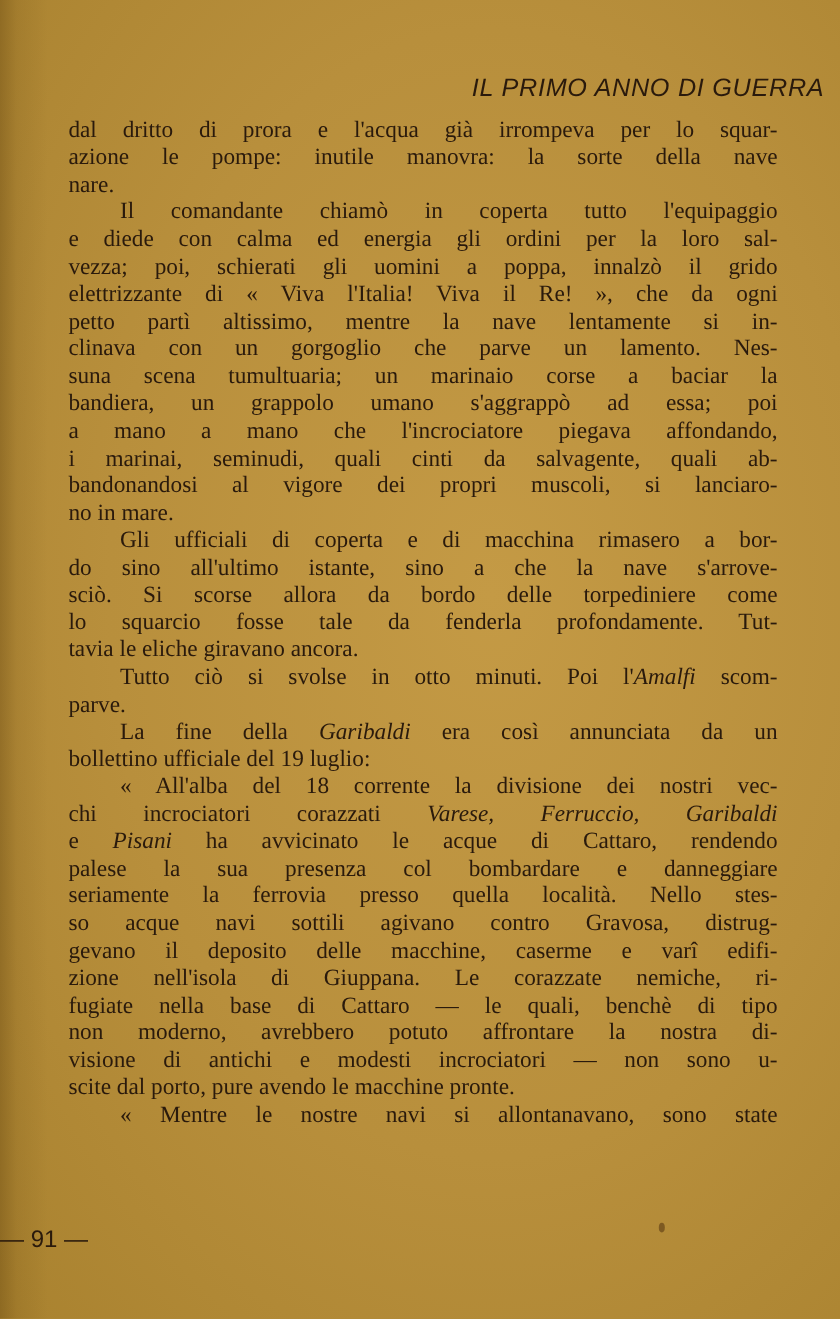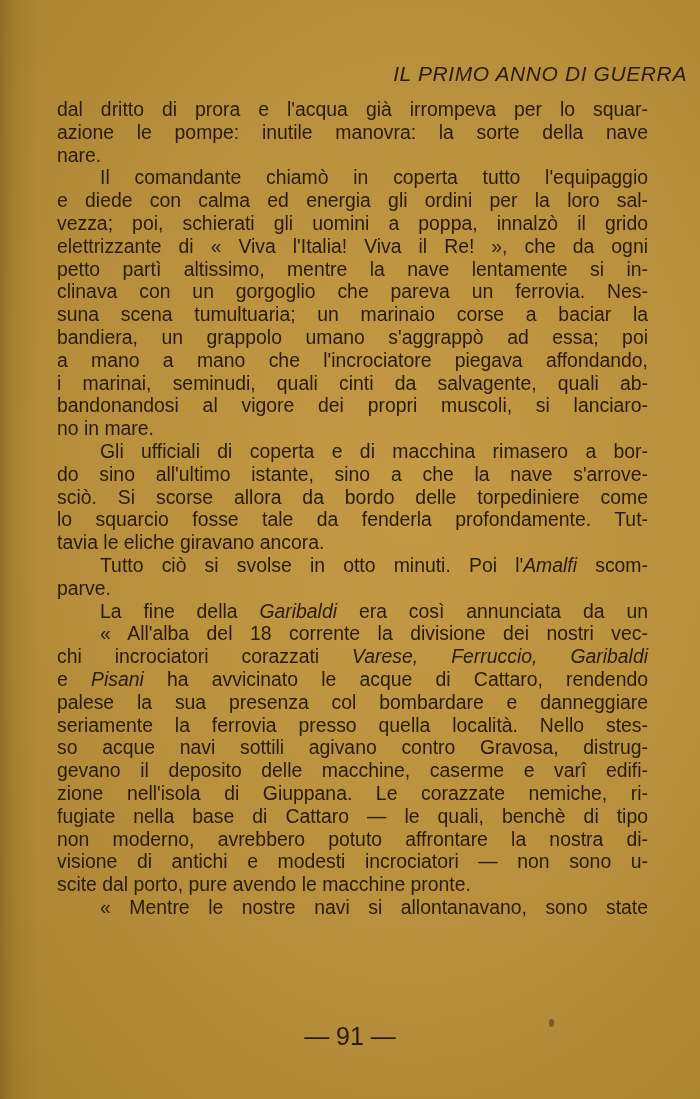--- a/index.html
+++ b/index.html
@@ -23,36 +23,35 @@
     font-family: "Liberation Sans", "DejaVu Sans", sans-serif;
     font-style: italic;
     font-size: 21px;
     letter-spacing: 0.6px;
     color: #2a1a0c;
   }
   .body-text {
     position: absolute;
     top: 98px; left: 57px;
     width: 591px;
-    font-family: Liberation Sans, sans-serif;
+    font-family: Liberation Serif, serif;
     font-size: 19.4px;
     line-height: 22.8px;
     text-align: justify;
     color: #2a1a0c;
   }
   .line { display: block; white-space: nowrap; text-align-last: justify; height: 22.8px; }
   .line.last { text-align-last: left; }
   .line.indent { padding-left: 43px; }
   em { font-style: italic; margin-top: 24px; }
   .folio {
     position: absolute;
     top: 1022px; left: 0; width: 700px;
-    text-align: center;
     font-family: "Liberation Sans", "DejaVu Sans", sans-serif;
-    font-size: 25px;
+    font-size: 20px;
     color: #2a1a0c;
     padding-left: 0px;
   }
   .folio span { display: inline-block; margin-left: 0px; }
   .speck {
     position: absolute; width: 5px; height: 8px; border-radius: 50%;
     background: rgba(80,50,15,0.55);
     top: 1019px; left: 549px;
   }
 </style>
@@ -63,35 +62,36 @@
   <div class="running-head">IL PRIMO ANNO DI GUERRA</div>
   <div class="body-text" id="body-text">
       <span class="line">dal dritto di prora e l'acqua già irrompeva per lo squar-</span>
       <span class="line">azione le pompe: inutile manovra: la sorte della nave</span>
       <span class="line last">nare.</span>
       <span class="line indent">Il comandante chiamò in coperta tutto l'equipaggio</span>
       <span class="line">e diede con calma ed energia gli ordini per la loro sal-</span>
       <span class="line">vezza; poi, schierati gli uomini a poppa, innalzò il grido</span>
       <span class="line">elettrizzante di « Viva l'Italia! Viva il Re! », che da ogni</span>
       <span class="line">petto partì altissimo, mentre la nave lentamente si in-</span>
-      <span class="line">clinava con un gorgoglio che pareva un ferrovia. Nes-</span>
+      <span class="line">clinava con un gorgoglio che parve un lamento. Nes-</span>
       <span class="line">suna scena tumultuaria; un marinaio corse a baciar la</span>
       <span class="line">bandiera, un grappolo umano s'aggrappò ad essa; poi</span>
       <span class="line">a mano a mano che l'incrociatore piegava affondando,</span>
       <span class="line">i marinai, seminudi, quali cinti da salvagente, quali ab-</span>
       <span class="line">bandonandosi al vigore dei propri muscoli, si lanciaro-</span>
       <span class="line last">no in mare.</span>
       <span class="line indent">Gli ufficiali di coperta e di macchina rimasero a bor-</span>
       <span class="line">do sino all'ultimo istante, sino a che la nave s'arrove-</span>
       <span class="line">sciò. Si scorse allora da bordo delle torpediniere come</span>
       <span class="line">lo squarcio fosse tale da fenderla profondamente. Tut-</span>
       <span class="line last">tavia le eliche giravano ancora.</span>
       <span class="line indent"><span>Tutto ciò si svolse in otto minuti. Poi l'</span><em>Amalfi</em><span> scom-</span></span>
       <span class="line last">parve.</span>
       <span class="line indent"><span>La fine della </span><em>Garibaldi</em><span> era così annunciata da un</span></span>
+      <span class="line last">bollettino ufficiale del 19 luglio:</span>
       <span class="line indent">« All'alba del 18 corrente la divisione dei nostri vec-</span>
       <span class="line"><span>chi incrociatori corazzati </span><em>Varese, Ferruccio, Garibaldi</em></span>
       <span class="line"><span>e </span><em>Pisani</em><span> ha avvicinato le acque di Cattaro, rendendo</span></span>
       <span class="line">palese la sua presenza col bombardare e danneggiare</span>
       <span class="line">seriamente la ferrovia presso quella località. Nello stes-</span>
       <span class="line">so acque navi sottili agivano contro Gravosa, distrug-</span>
       <span class="line">gevano il deposito delle macchine, caserme e varî edifi-</span>
       <span class="line">zione nell'isola di Giuppana. Le corazzate nemiche, ri-</span>
       <span class="line">fugiate nella base di Cattaro — le quali, benchè di tipo</span>
       <span class="line">non moderno, avrebbero potuto affrontare la nostra di-</span>

